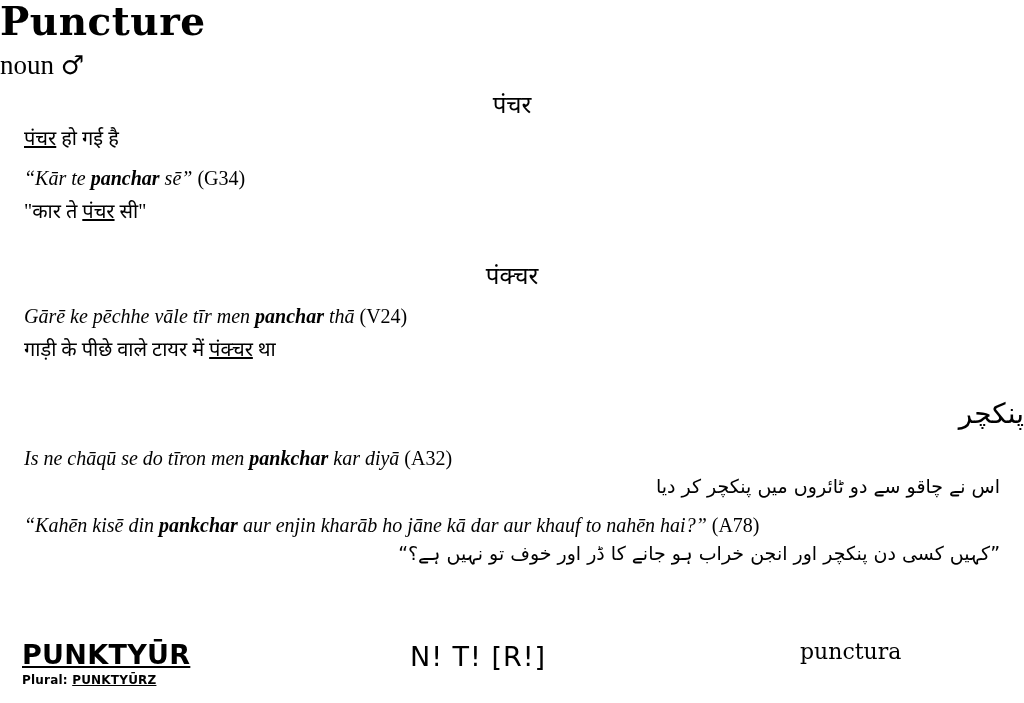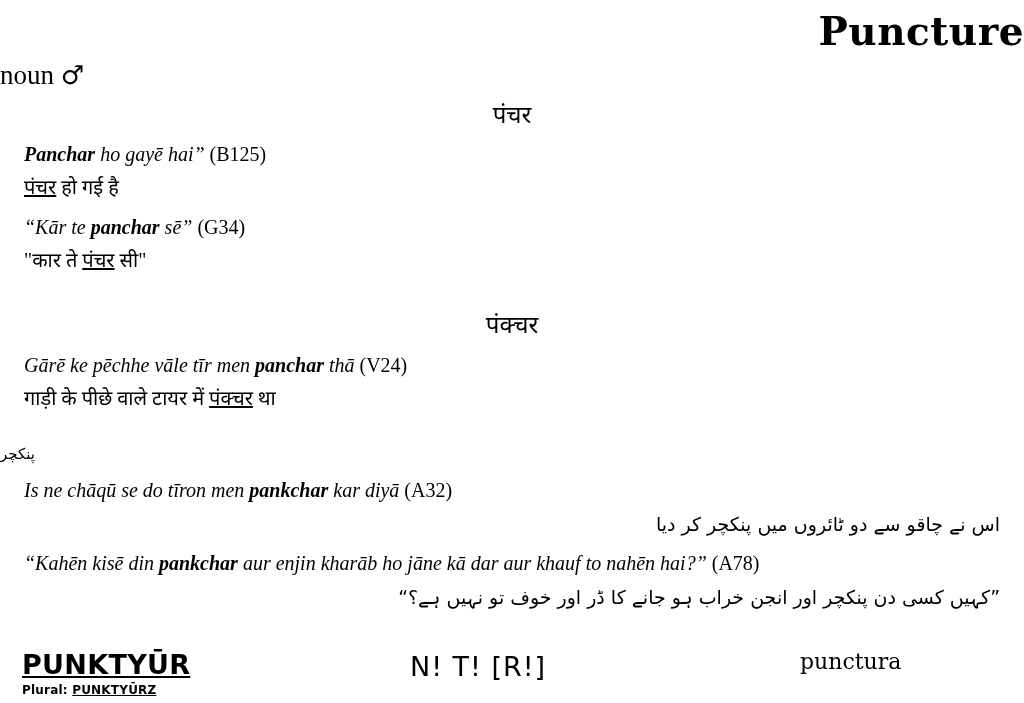--- a/index.html
+++ b/index.html
@@ -14,28 +14,26 @@
     font-family: "Liberation Serif", serif;
     color: #000000;
     overflow: hidden;
   }
   .page {
     position: relative;
     width: 1024px;
     height: 703px;
   }
   .headword {
-    text-align: right;
+    text-align: left;
     font-family: "DejaVu Serif", serif;
     font-weight: bold;
     font-size: 39px;
     letter-spacing: 0.5px;
-    margin-top: 10px;
     line-height: 1.1;
-    padding-left: 48px;
   }
   .pos-line {
     font-family: "Liberation Serif", serif;
     font-size: 27px;
     margin-top: 8px;
     line-height: 1.1;
   }
   .pos-line .gender {
     font-family: "DejaVu Sans", sans-serif;
     font-size: 26px;
@@ -74,33 +72,32 @@
     text-decoration: underline;
   }
   .deva-head2 {
     text-align: center;
     font-family: "Liberation Serif", serif;
     font-size: 24px;
     margin-top: 36px;
     line-height: 1.2;
   }
   .urdu-head {
-    text-align: left;
-    font-family: "DejaVu Sans", sans-serif;
-    font-size: 15px;
+    text-align: right;
+    font-family: "DejaVu Sans", sans-serif;
+    font-size: 28px;
     margin-top: 32px;
     direction: rtl;
     line-height: 1.3;
   }
   .urdu-line {
     text-align: right;
     direction: rtl;
     font-family: "DejaVu Sans", sans-serif;
     font-size: 19px;
-    margin-top: 6px;
     margin-right: 24px;
     line-height: 1.5;
   }
   .footer {
     position: absolute;
     left: 0;
     right: 0;
     bottom: 8px;
     height: 56px;
   }
@@ -148,24 +145,20 @@
   <div class="headword">Puncture</div>
 
   <div class="pos-line">
     <span>noun</span>
     <span class="gender">♂</span>
   </div>
 
   <div class="deva-head">पंचर</div>
 
   <div class="entry">
-    <div class="roman">
-      <span></span><span class="bold">Panchar</span><span> ho gayē hai”</span>
-      <span class="cite">(B125)</span>
-    </div>
     <div class="deva">
       <span class="ul">पंचर</span><span> हो गई है</span>
     </div>
   </div>
 
   <div class="entry">
     <div class="roman">
       <span>“Kār te </span><span class="bold">panchar</span><span> sē”</span>
       <span class="cite">(G34)</span>
     </div>

